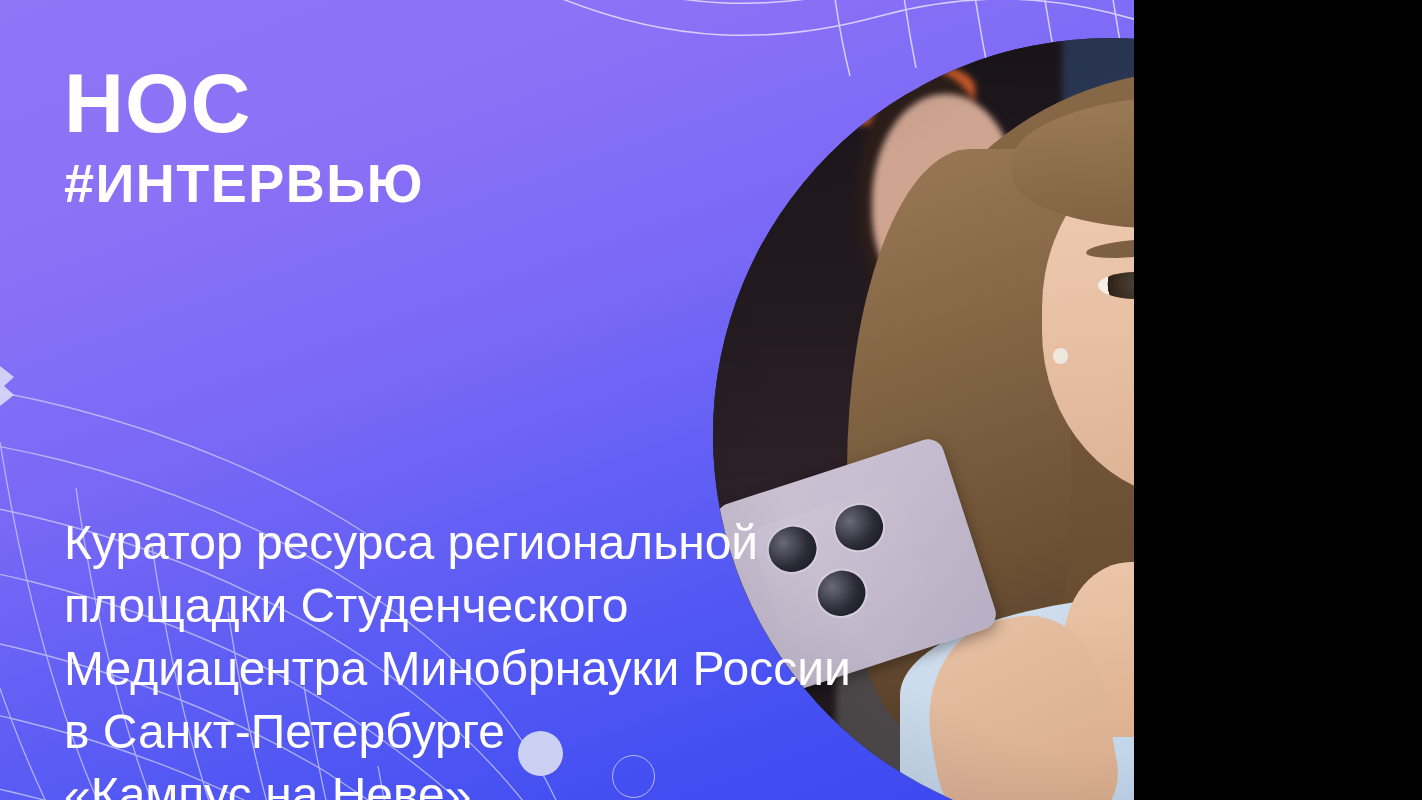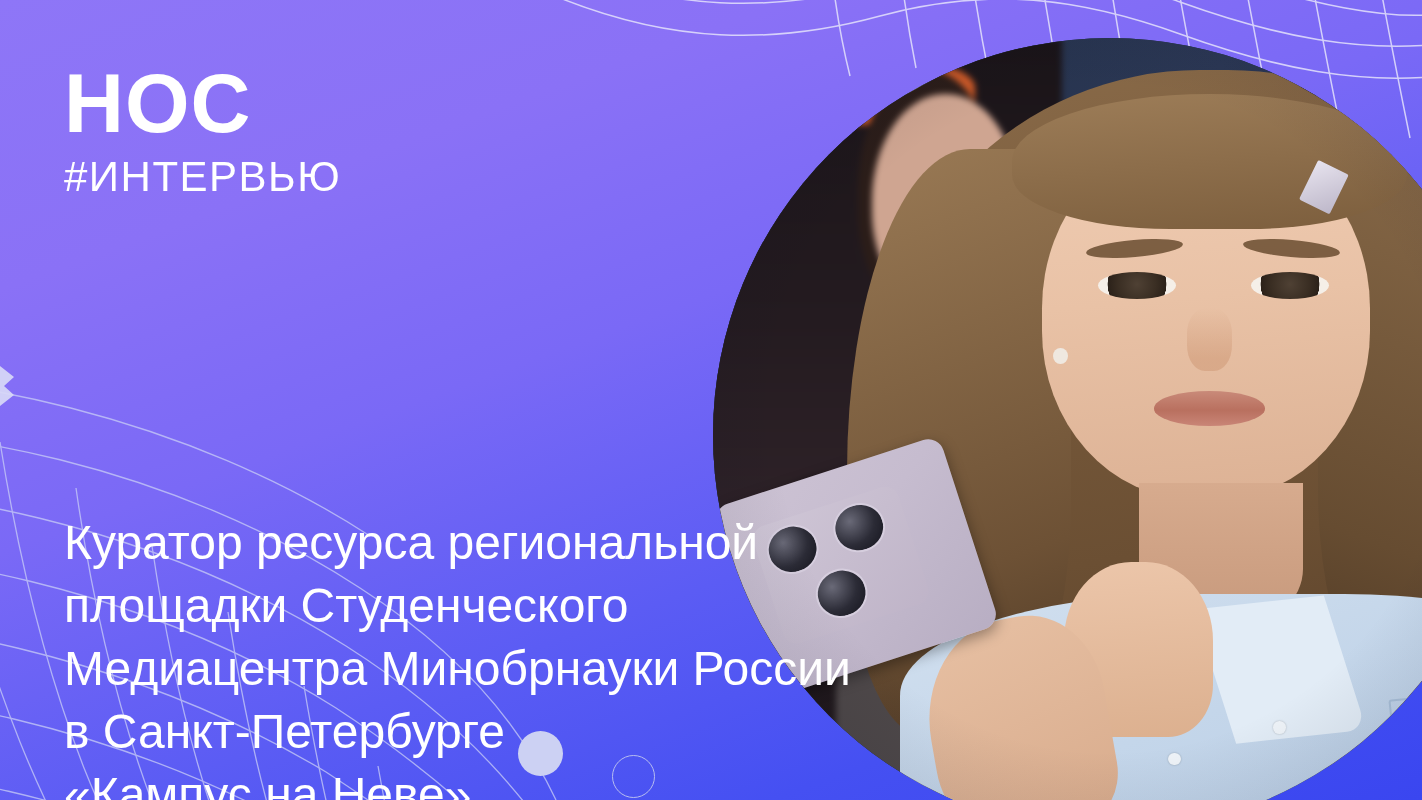--- a/index.html
+++ b/index.html
@@ -1,21 +1,21 @@
 <!DOCTYPE html>
 <html><head>
 <meta charset="utf-8">
 <style>
   * { margin:0; padding:0; box-sizing:border-box; }
   html,body{ width:1422px; height:800px; overflow:hidden; background:#000; }
   body{ font-family:"Liberation Sans","DejaVu Sans",sans-serif; }
 
   .poster{
     position:relative;
-    width:1422px; height:800px;
+    width:1134px; height:800px;
     overflow:hidden;
     background:linear-gradient(160deg,#8e76f7 0%, #8a71f6 22%, #7a69f6 42%, #5b5cf4 64%, #4550f2 82%, #3a46f0 100%);
   }
 
   
   .mesh-top{ position:absolute; top:-20px; left:560px; width:880px; height:260px; pointer-events:none; }
   .mesh-bottom{ position:absolute; bottom:-40px; left:-200px; width:760px; height:520px; pointer-events:none; }
   .mesh-top svg, .mesh-bottom svg{ display:block; width:100%; height:100%; }
 
   
@@ -157,21 +157,21 @@
   .photo-vignette{ position:absolute; inset:0; pointer-events:none;
     background:radial-gradient(circle at 50% 48%,rgba(0,0,0,0) 58%,rgba(10,15,35,.22) 100%); }
 
   
   .logo{
     position:absolute; left:64px; top:62px;
     font-size:83px; font-weight:700; color:#ffffff; letter-spacing:1px; line-height:1;
   }
   .hashtag{
     position:absolute; left:64px; top:156px;
-    font-size:42px; font-weight:400; color:#ffffff; letter-spacing:1.5px; line-height:1;
+    font-size:54px; font-weight:700; color:#ffffff; letter-spacing:1.5px; line-height:1;
   }
   .person-name{
     position:absolute; left:62px; top:276px;
     font-size:84px; font-weight:700; color:#ffffff; line-height:1.04;
     letter-spacing:-0.5px; white-space:pre-line;
   }
   .person-role{
     position:absolute; left:64px; top:512px;
     font-size:48px; font-weight:400; color:#ffffff; line-height:1.31;
     white-space:pre-line;

